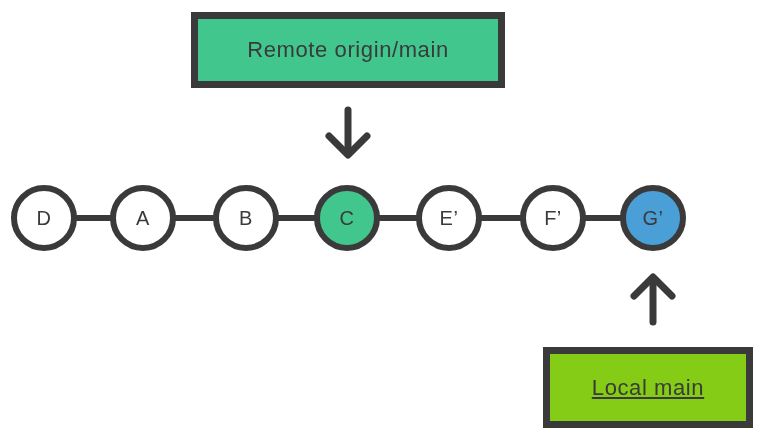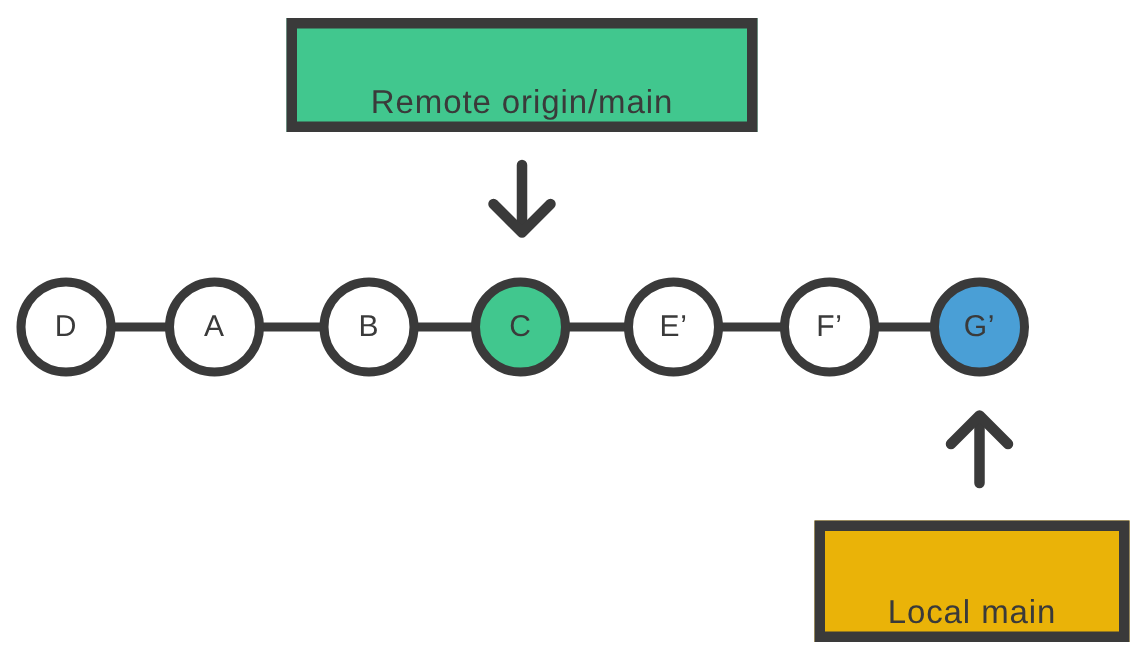--- a/index.html
+++ b/index.html
@@ -14,21 +14,21 @@
     height: 435px;
     background: #ffffff;
     overflow: hidden;
     color: #3a3a3a;
   }
   .label-box {
     position: absolute;
     box-sizing: border-box;
     border: 7px solid #3a3a3a;
     display: flex;
-    align-items: flex-end;
+    align-items: center;
     justify-content: center;
     font-size: 22px;
     letter-spacing: 0.6px;
     color: #3a3a3a;
   }
   .label-box.remote {
     left: 191px;
     top: 12px;
     width: 314px;
     height: 76px;
@@ -122,17 +122,17 @@
 
   <div class="commit" style="left: 620px; background-color: rgb(74, 159, 214);">
     <span class="commit-label">G’</span>
   </div>
 
   <svg class="arrow up" width="52" height="56" viewBox="0 0 52 56">
     <path d="M26 8 L26 52"></path>
     <path d="M7 26 L26 7 L45 26"></path>
   </svg>
 
-  <div class="label-box local" style="background-color: #eab308;">
+  <div class="label-box local" style="background-color: #84cc16; text-decoration: underline;">
     <span>Local main</span>
   </div>
 
 </div>
 
 </body></html>

